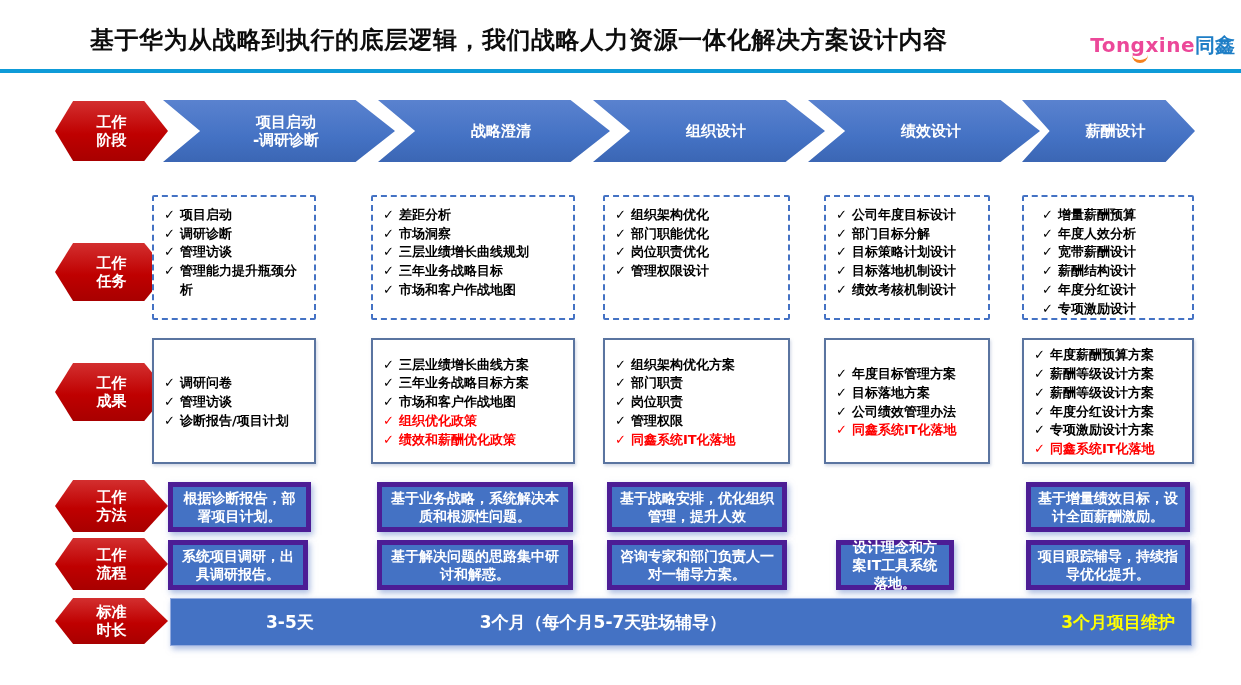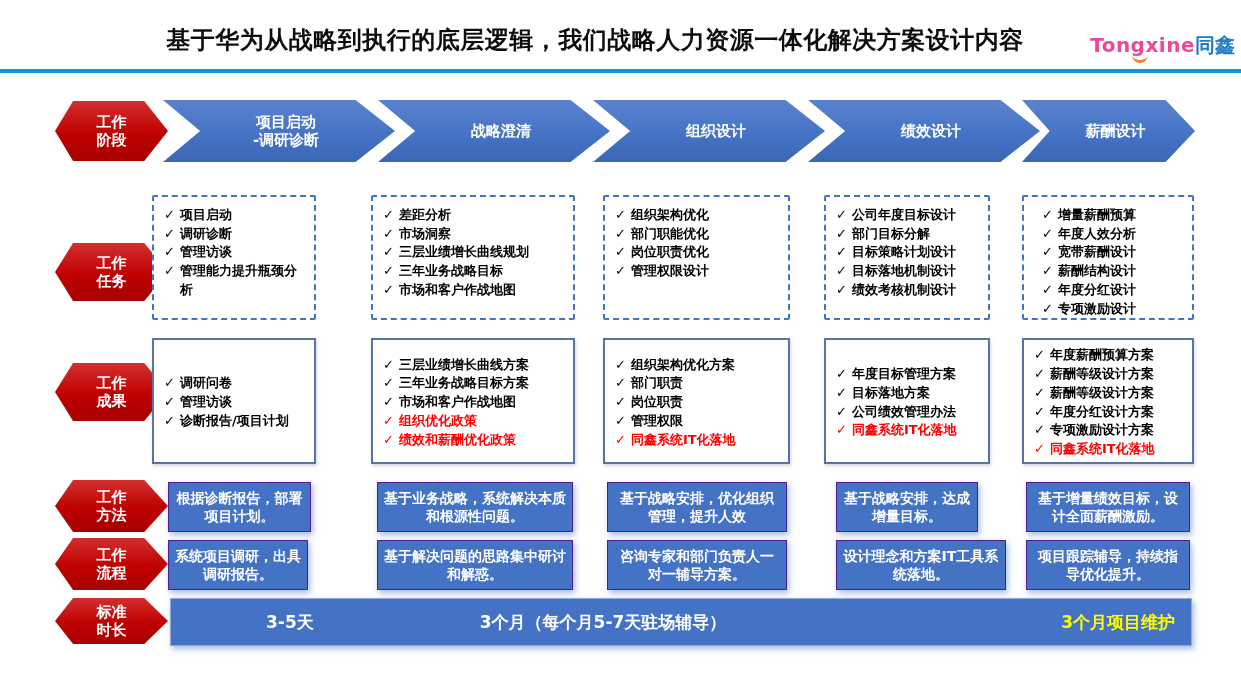--- a/index.html
+++ b/index.html
@@ -4,21 +4,21 @@
 <style>
   html,body { margin:0; padding:0; background:#fff; }
   * { box-sizing:border-box; }
   .canvas {
     position:relative; width:1241px; height:685px; background:#fff;
     font-family:"DejaVu Sans","Liberation Sans",sans-serif; overflow:hidden;
   }
   
   .title {
     position:absolute; top:24px; left:90px; width:1010px;
-    text-align:center; font-size:24px; font-weight:bold; color:#0d0d0d;
+    font-size:24px; font-weight:bold; color:#0d0d0d;
     letter-spacing:0.5px; white-space:nowrap;
   }
   .logo { position:absolute; top:32px; right:6px; white-space:nowrap; }
   .logo .latin { font-size:20px; font-weight:bold; color:#ec4899; letter-spacing:0.5px; }
   .logo .cjk   { font-size:20px; font-weight:bold; color:#1e7ec6; }
   .logo .smile {
     position:absolute; left:42px; bottom:-4px; width:16px; height:9px;
     border-bottom:3px solid #f5821f; border-radius:0 0 12px 12px;
   }
   .divider { position:absolute; top:69px; left:0; width:1241px; height:4px; background:#0e9bd8; }
@@ -58,21 +58,21 @@
   ul.items li {
     display:flex; gap:5px; align-items:flex-start;
     font-size:13px; font-weight:bold; color:#000; line-height:1.44;
   }
   ul.items li .chk { flex:0 0 auto; }
   ul.items li.red { color:#ff0000; }
 
   
   .blue-box {
     position:absolute; height:50px; background:#4472c4;
-    border:1px solid #4c1d95;
+    border:5px solid #4c1d95;
     box-shadow:2px 3px 6px rgba(110,140,205,0.6);
     display:flex; align-items:center; justify-content:center;
     color:#fff; font-weight:bold; font-size:14px; text-align:center; line-height:1.3;
     padding:2px 6px;
   }
   .method-box { top:482px; }
   .process-box { top:540px; }
 
   
   .duration-bar {
@@ -372,37 +372,34 @@
 
   <div class="blue-box method-box" style="left:168px;width:143px;">
       <span>根据诊断报告，部署项目计划。</span>
     </div>
   <div class="blue-box method-box" style="left:377px;width:196px;">
       <span>基于业务战略，系统解决本质和根源性问题。</span>
     </div>
   <div class="blue-box method-box" style="left:607px;width:180px;">
       <span>基于战略安排，优化组织管理，提升人效</span>
     </div>
-  <div class="blue-box method-box" style="left:836px;width:142px;">
-      <span>基于战略安排，达成增量目标。</span>
-    </div>
   <div class="blue-box method-box" style="left:1026px;width:164px;">
       <span>基于增量绩效目标，设计全面薪酬激励。</span>
     </div>
 
   <div class="blue-box process-box" style="left:168px;width:140px;">
       <span>系统项目调研，出具调研报告。</span>
     </div>
   <div class="blue-box process-box" style="left:377px;width:196px;justify-content:center;">
       <span>基于解决问题的思路集中研讨和解惑。</span>
     </div>
   <div class="blue-box process-box" style="left:607px;width:180px;">
       <span>咨询专家和部门负责人一对一辅导方案。</span>
     </div>
-  <div class="blue-box process-box" style="left:836px;width:170px;">
+  <div class="blue-box process-box" style="left:836px;width:118px;">
       <span>设计理念和方案IT工具系统落地。</span>
     </div>
   <div class="blue-box process-box" style="left:1026px;width:164px;">
       <span>项目跟踪辅导，持续指导优化提升。</span>
     </div>
 
   <div class="duration-bar">
     <span class="d-left">3-5天</span>
     <span class="d-mid">3个月（每个月5-7天驻场辅导）</span>
     <span class="d-right">3个月项目维护</span>

